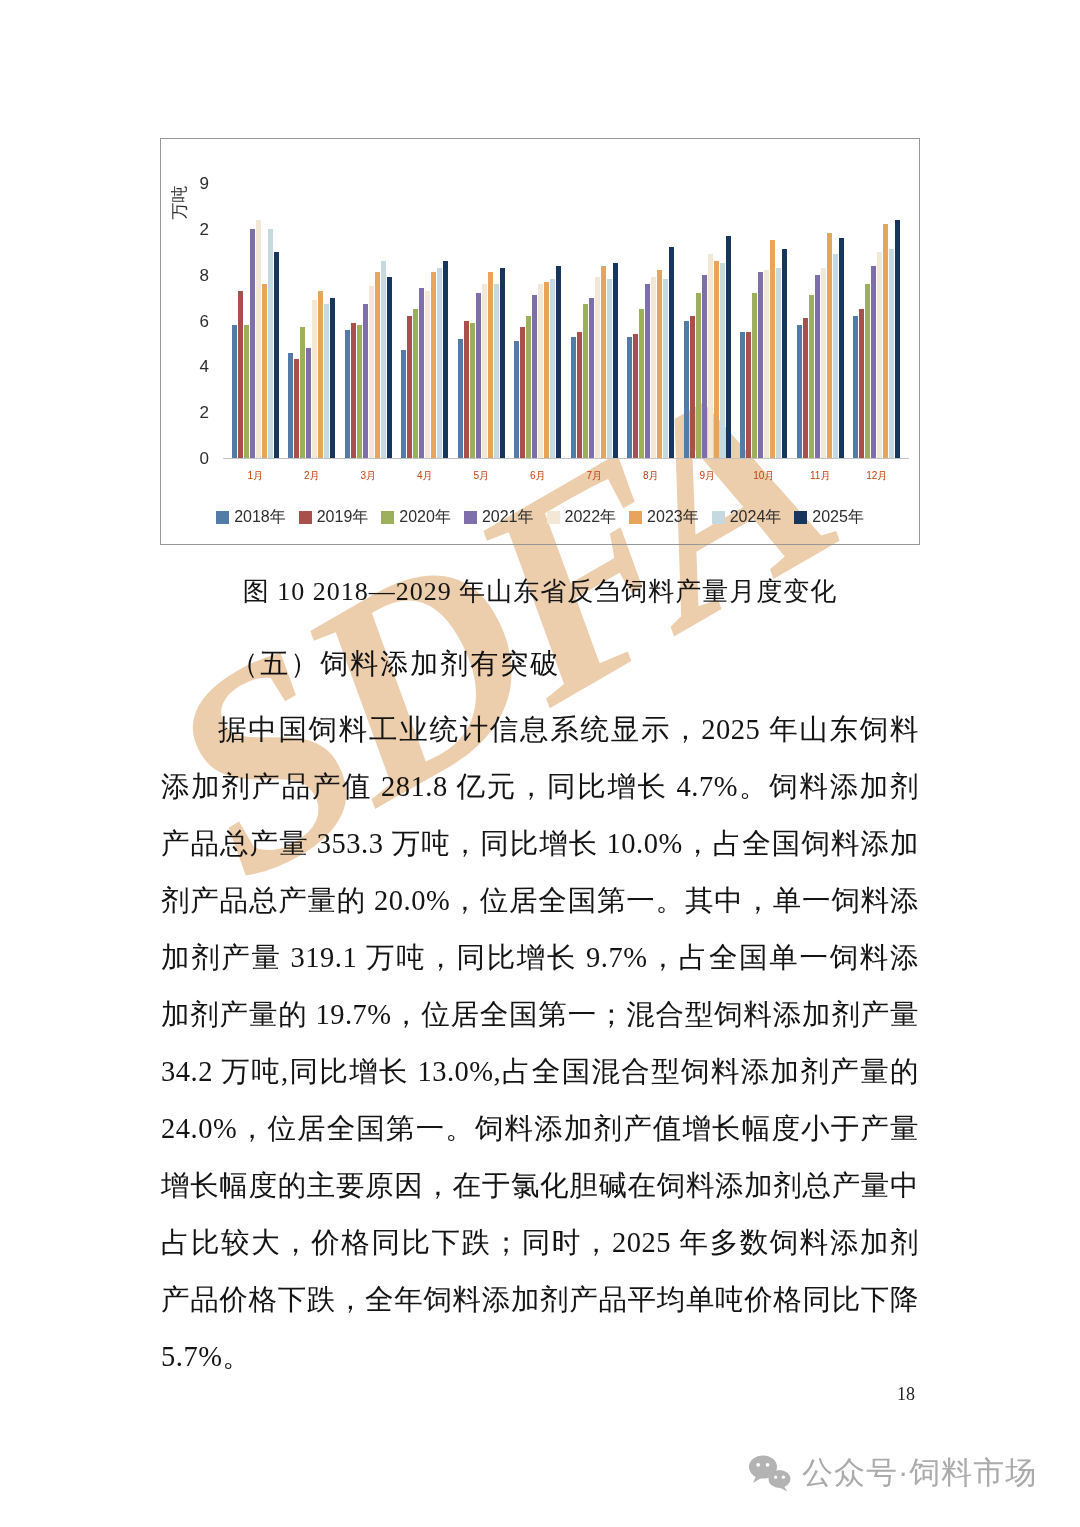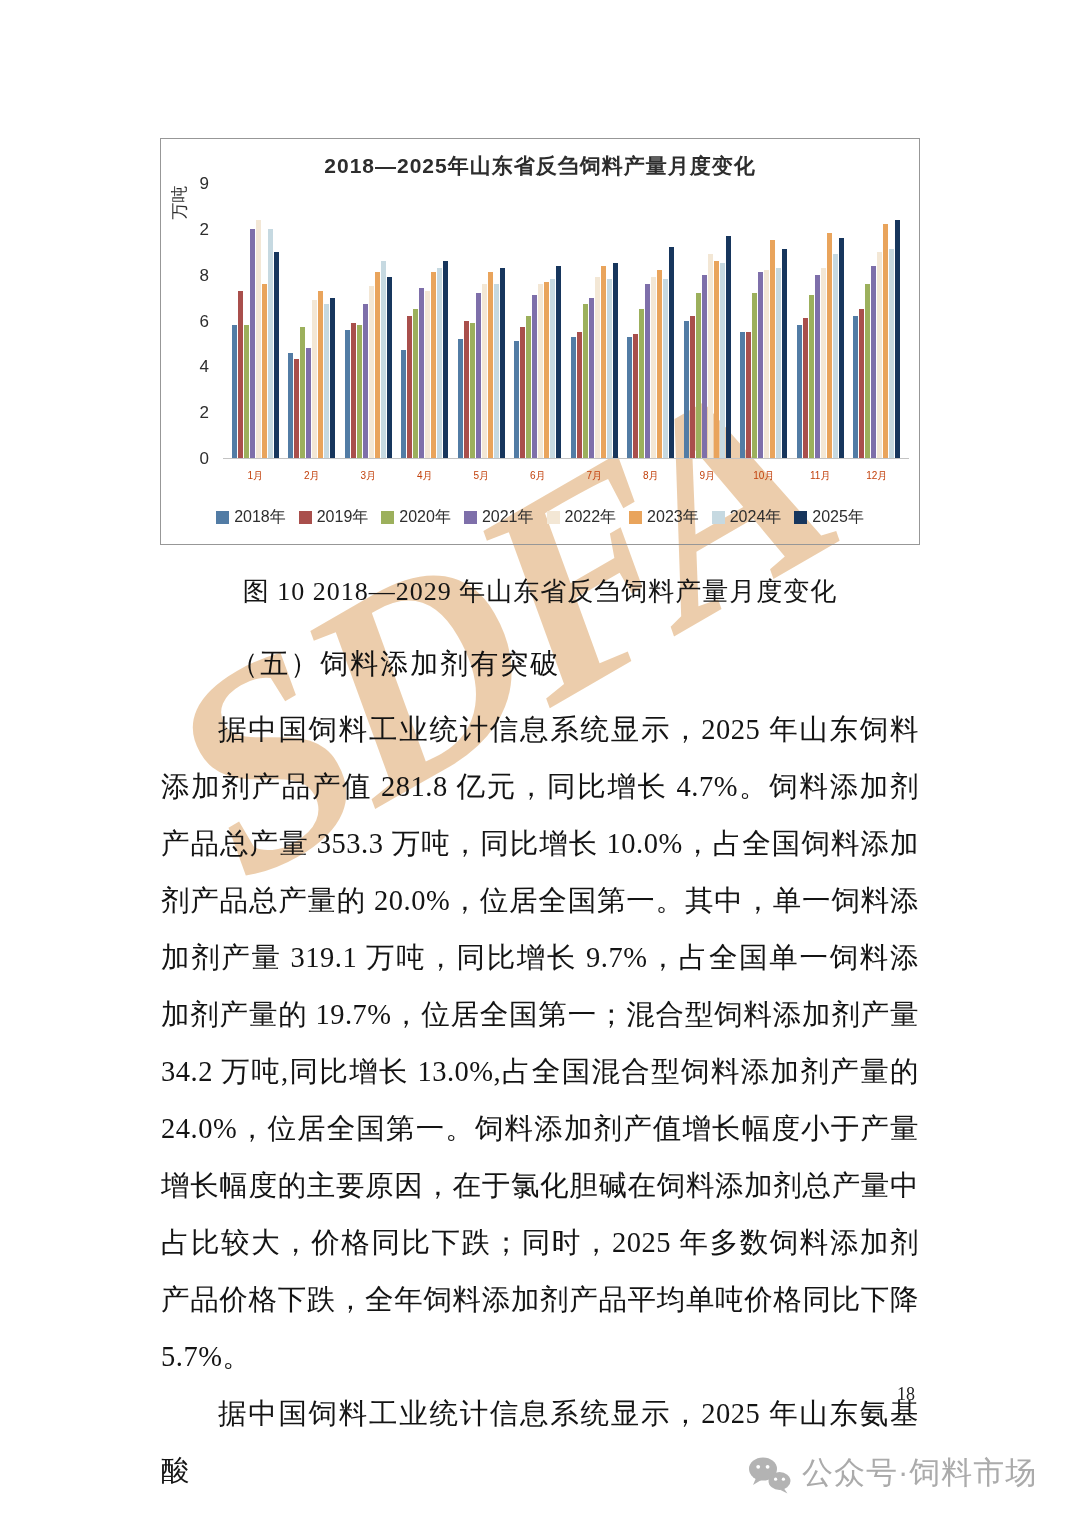--- a/index.html
+++ b/index.html
@@ -66,35 +66,34 @@
     margin:0;text-indent:2em;font-size:28.5px;line-height:57px;
     color:#141414;text-align:justify;letter-spacing:.5px;
   }
   .page-number{
     position:absolute;top:1384px;right:165px;z-index:1;
     font-size:18px;color:#222;
   }
   
   .footer{
     position:absolute;top:1452px;left:748px;z-index:1;
-    display:flex;align-items:flex-end;gap:10px;
+    display:flex;align-items:center;gap:10px;
   }
   .footer-label{
     font-family:"Liberation Sans",sans-serif;font-size:31px;color:#ababab;
     letter-spacing:1px;
   }
   .wechat-icon{display:block;}
 </style>
 </head>
 <body>
 
 <div class="watermark">SDFA</div>
 
 <div class="chart">
-  <div class="chart-title">2018—2025年山东省反刍饲料产量月度变化</div>
   <div class="y-unit">万吨</div>
   <div class="y-axis" id="y-axis">
       <span class="y-tick" style="bottom: 0px;">0</span>
       <span class="y-tick" style="bottom: 45.8333px;">2</span>
       <span class="y-tick" style="bottom: 91.6667px;">4</span>
       <span class="y-tick" style="bottom: 137.5px;">6</span>
       <span class="y-tick" style="bottom: 183.333px;">8</span>
       <span class="y-tick" style="bottom: 229.167px;">2</span>
       <span class="y-tick" style="bottom: 275px;">9</span>
     </div>
@@ -269,21 +268,20 @@
       </span>
     </div>
 </div>
 
 <div class="caption">图 10  2018—2029 年山东省反刍饲料产量月度变化</div>
 
 <div class="heading">（五）饲料添加剂有突破</div>
 
 <div class="bodytext">
   <p>据中国饲料工业统计信息系统显示，2025 年山东饲料添加剂产品产值 281.8 亿元，同比增长 4.7%。饲料添加剂产品总产量 353.3 万吨，同比增长 10.0%，占全国饲料添加剂产品总产量的 20.0%，位居全国第一。其中，单一饲料添加剂产量 319.1 万吨，同比增长 9.7%，占全国单一饲料添加剂产量的 19.7%，位居全国第一；混合型饲料添加剂产量 34.2 万吨,同比增长 13.0%,占全国混合型饲料添加剂产量的 24.0%，位居全国第一。饲料添加剂产值增长幅度小于产量增长幅度的主要原因，在于氯化胆碱在饲料添加剂总产量中占比较大，价格同比下跌；同时，2025 年多数饲料添加剂产品价格下跌，全年饲料添加剂产品平均单吨价格同比下降 5.7%。</p>
-  <p>据中国饲料工业统计信息系统显示，2025 年山东氨基酸</p>
 </div>
 
 <div class="page-number">18</div>
 
 <div class="footer">
   <svg class="wechat-icon" width="44" height="38" viewBox="0 0 44 38">
     <g fill="#b3b3b3">
       <ellipse cx="15" cy="13" rx="14" ry="11.5"></ellipse>
       <path d="M8 22 L5 29 L14 23.5 Z"></path>
       <ellipse cx="31.5" cy="25" rx="11" ry="9"></ellipse>

